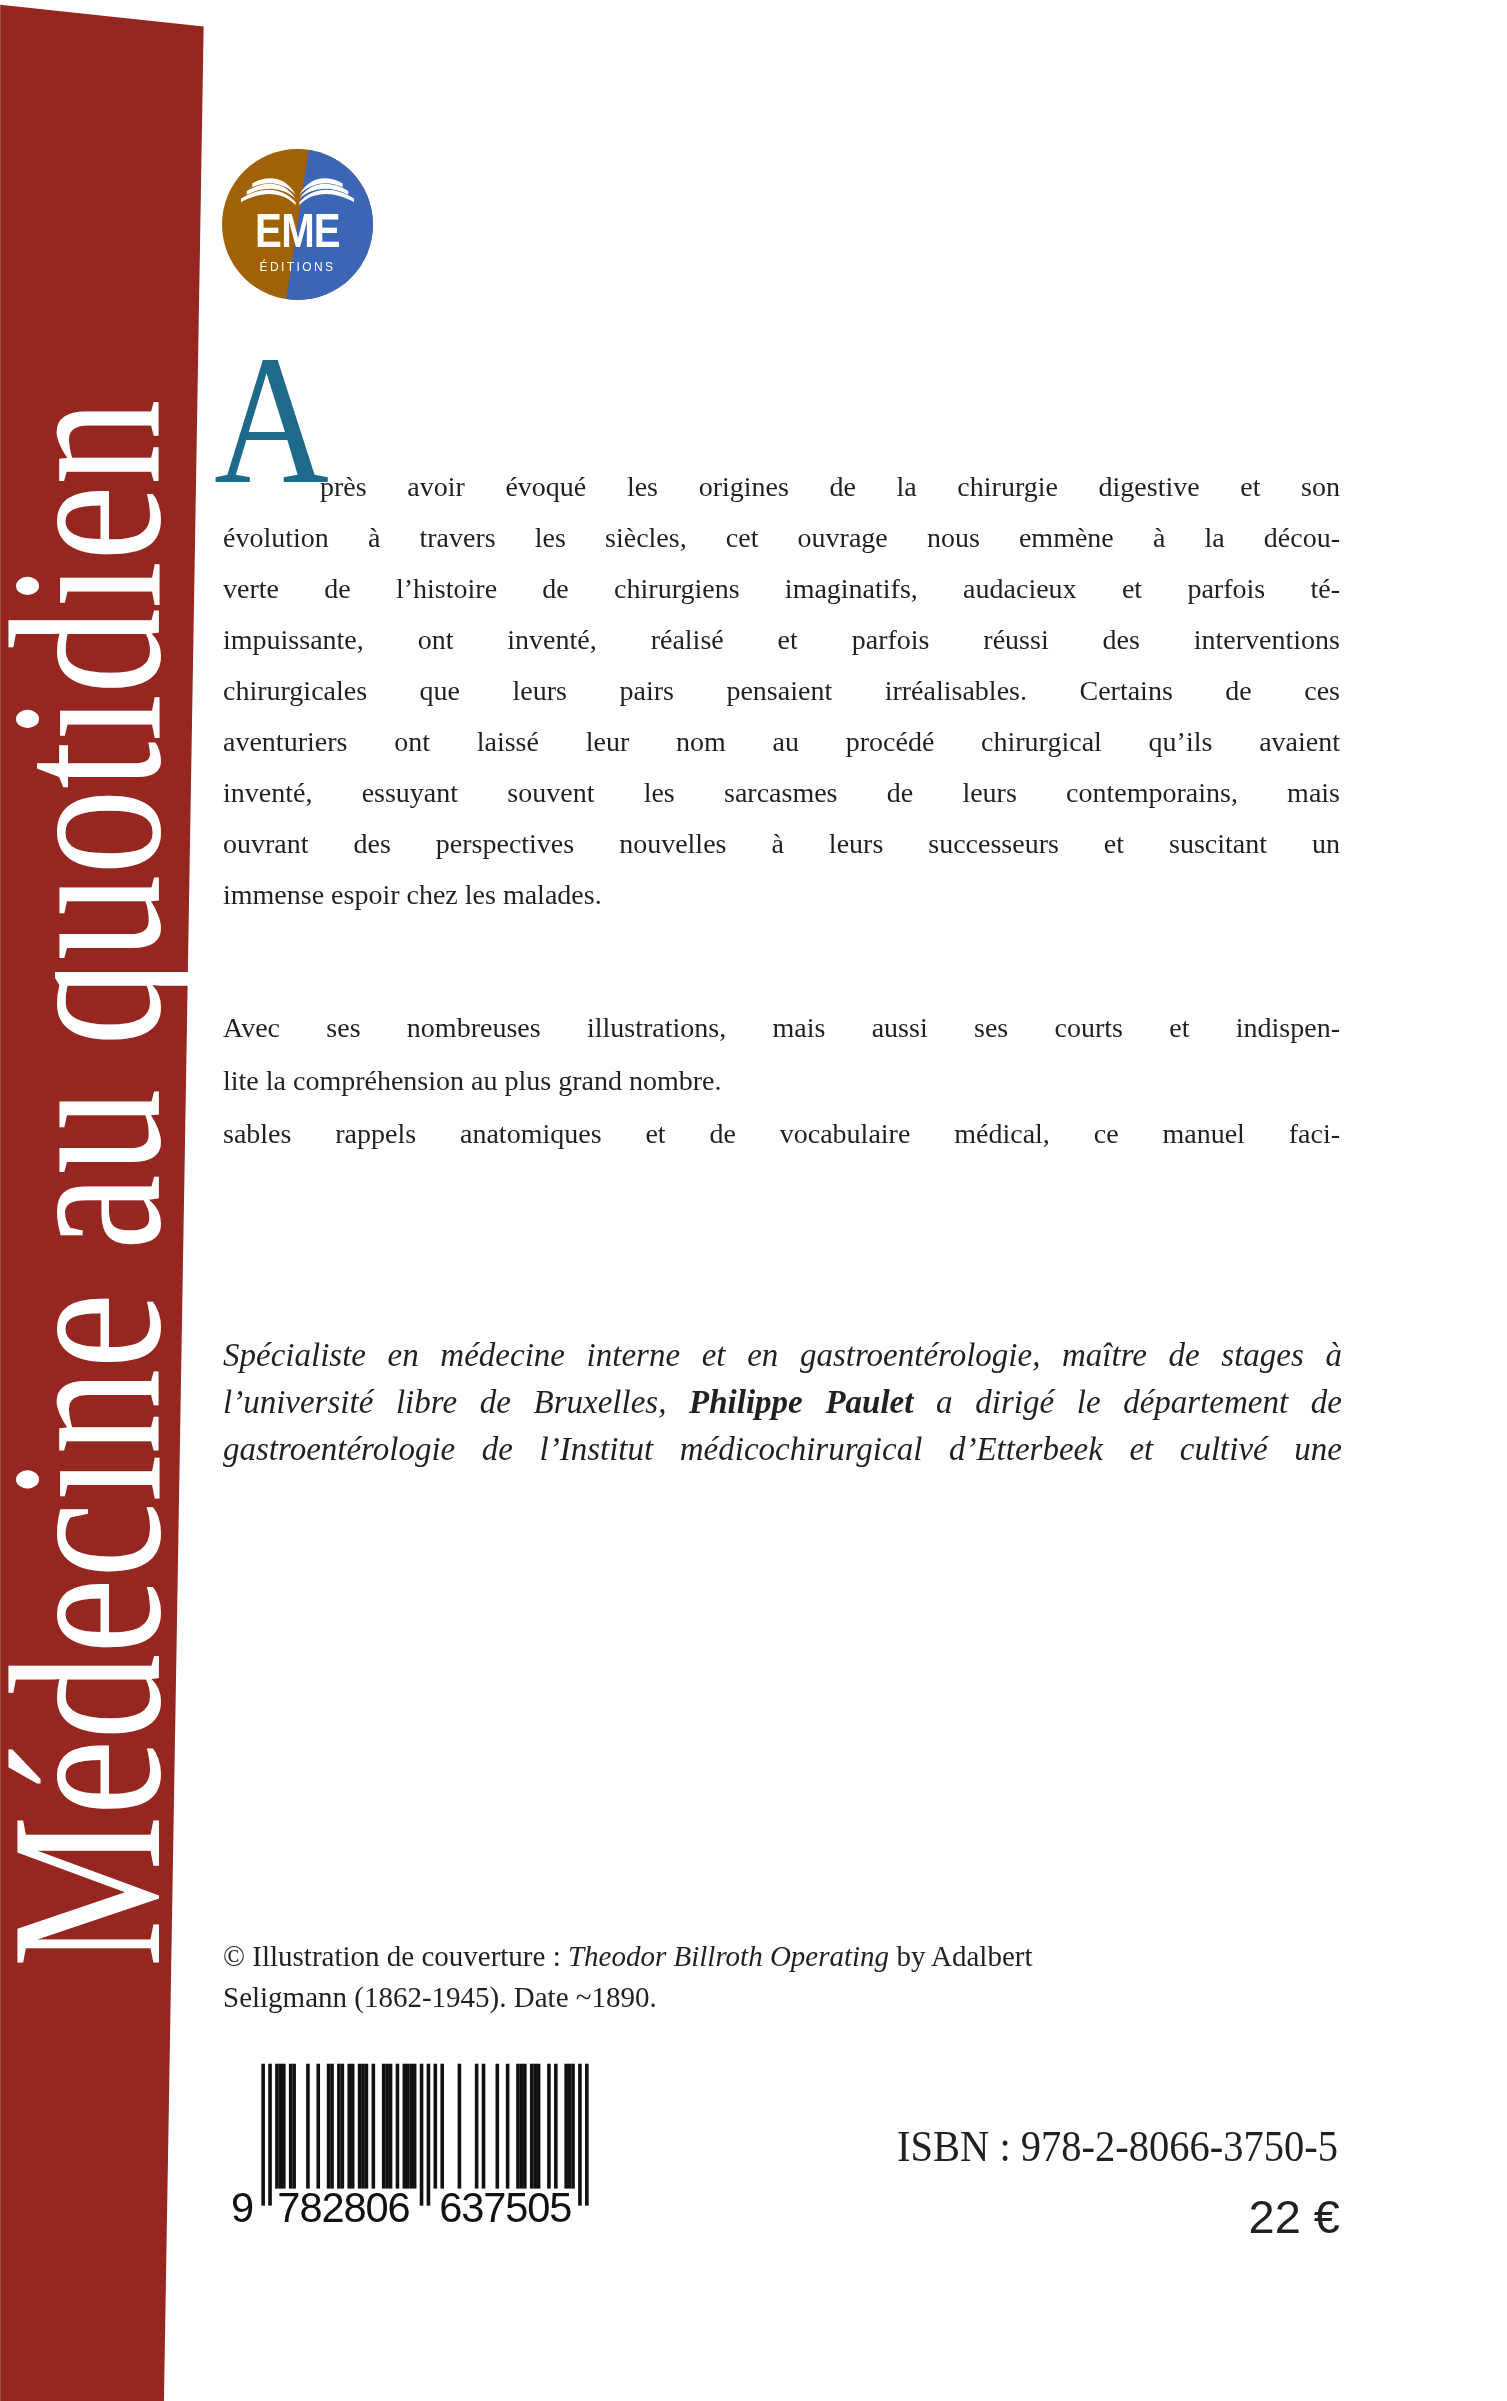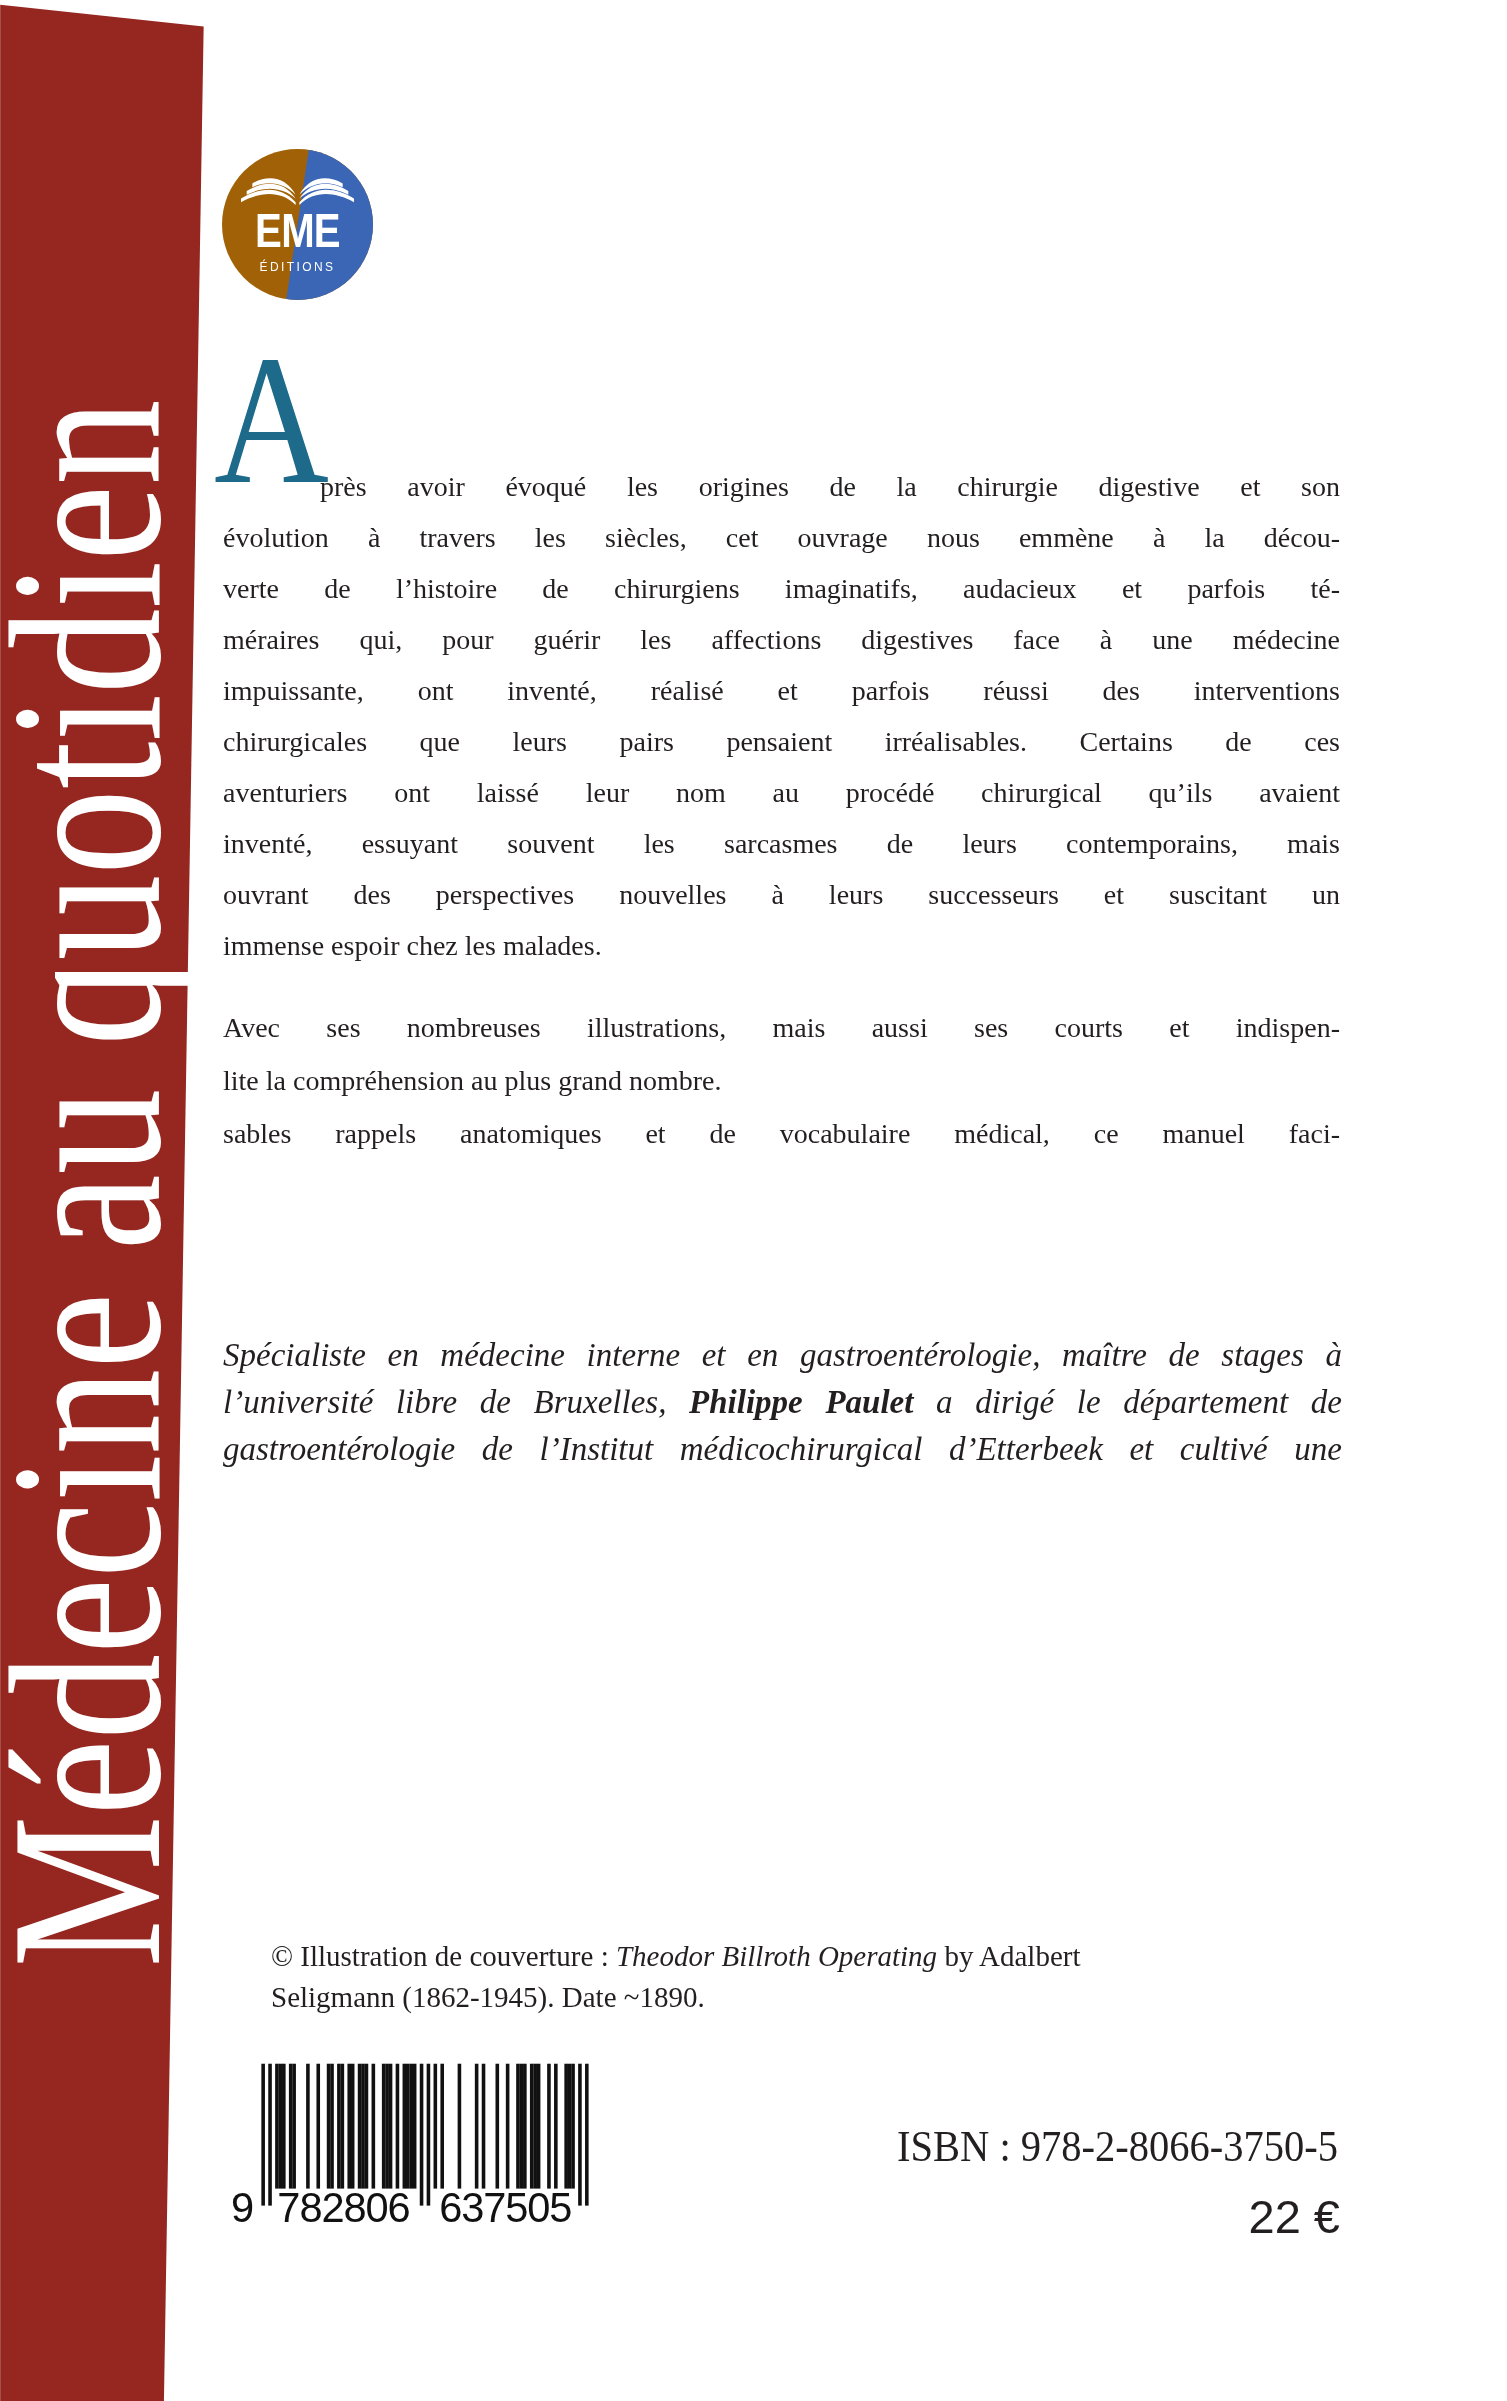--- a/index.html
+++ b/index.html
@@ -19,21 +19,21 @@
   .p1 .first { padding-left:97px; }
   .p2 { top:1001px; }
   .p2 .line { height:53px; line-height:53px; }
   .p2 .last { text-align-last:left; }
   .p1 .last { text-align-last:left; }
   .bio { position:absolute; left:223px; top:1332px; width:1119px; font-style:italic; }
   .bio .line { font-size:33px; height:47px; line-height:47px; }
   .bio .last { text-align-last:left; }
   .bio b { font-weight:bold; }
   .credit { position:absolute; left:223px; top:1936px; font-size:29px; line-height:41px; }
-  .credit .line { text-align:center; text-align-last:left;margin-left:48px; }
+  .credit .line { text-align:center; text-align-last:left; }
   .credit i { font-style:italic; }
   .isbn { position:absolute; right:170px; top:2120px; font-size:45px; line-height:53px; white-space:nowrap; transform:scaleX(0.9); transform-origin:right center; }
   .price { position:absolute; right:168px; top:2190px; font-size:47px; line-height:53px; font-family:"Liberation Sans", "DejaVu Sans", sans-serif; white-space:nowrap; }
   .barcode { position:absolute; left:227px; top:2059px; width:379px; height:175px; }
 </style>
 </head>
 <body>
 
 <svg class="spine" viewBox="0 0 1593 2538" width="1508" height="2402">
   <polygon id="spine-poly" points="0,5 215,28 173,2538 0,2538" fill="#952720"></polygon>
@@ -55,21 +55,20 @@
   <div class="logo-text logo-eme">EME</div>
   <div class="logo-text logo-editions">ÉDITIONS</div>
 </div>
 
 <div class="dropcap">A</div>
 
 <div class="para p1">
   <span class="line first">près avoir évoqué les origines de la chirurgie digestive et son</span>
   <span class="line">évolution à travers les siècles, cet ouvrage nous emmène à la décou-</span>
   <span class="line">verte de l’histoire de chirurgiens imaginatifs, audacieux et parfois té-</span>
-  <span class="line">méraires qui, pour guérir les affections digestives face à une médecine</span>
   <span class="line">impuissante, ont inventé, réalisé et parfois réussi des interventions</span>
   <span class="line">chirurgicales que leurs pairs pensaient irréalisables. Certains de ces</span>
   <span class="line">aventuriers ont laissé leur nom au procédé chirurgical qu’ils avaient</span>
   <span class="line">inventé, essuyant souvent les sarcasmes de leurs contemporains, mais</span>
   <span class="line">ouvrant des perspectives nouvelles à leurs successeurs et suscitant un</span>
   <span class="line last">immense espoir chez les malades.</span>
 </div>
 
 <div class="para p2">
   <span class="line">Avec ses nombreuses illustrations, mais aussi ses courts et indispen-</span>

